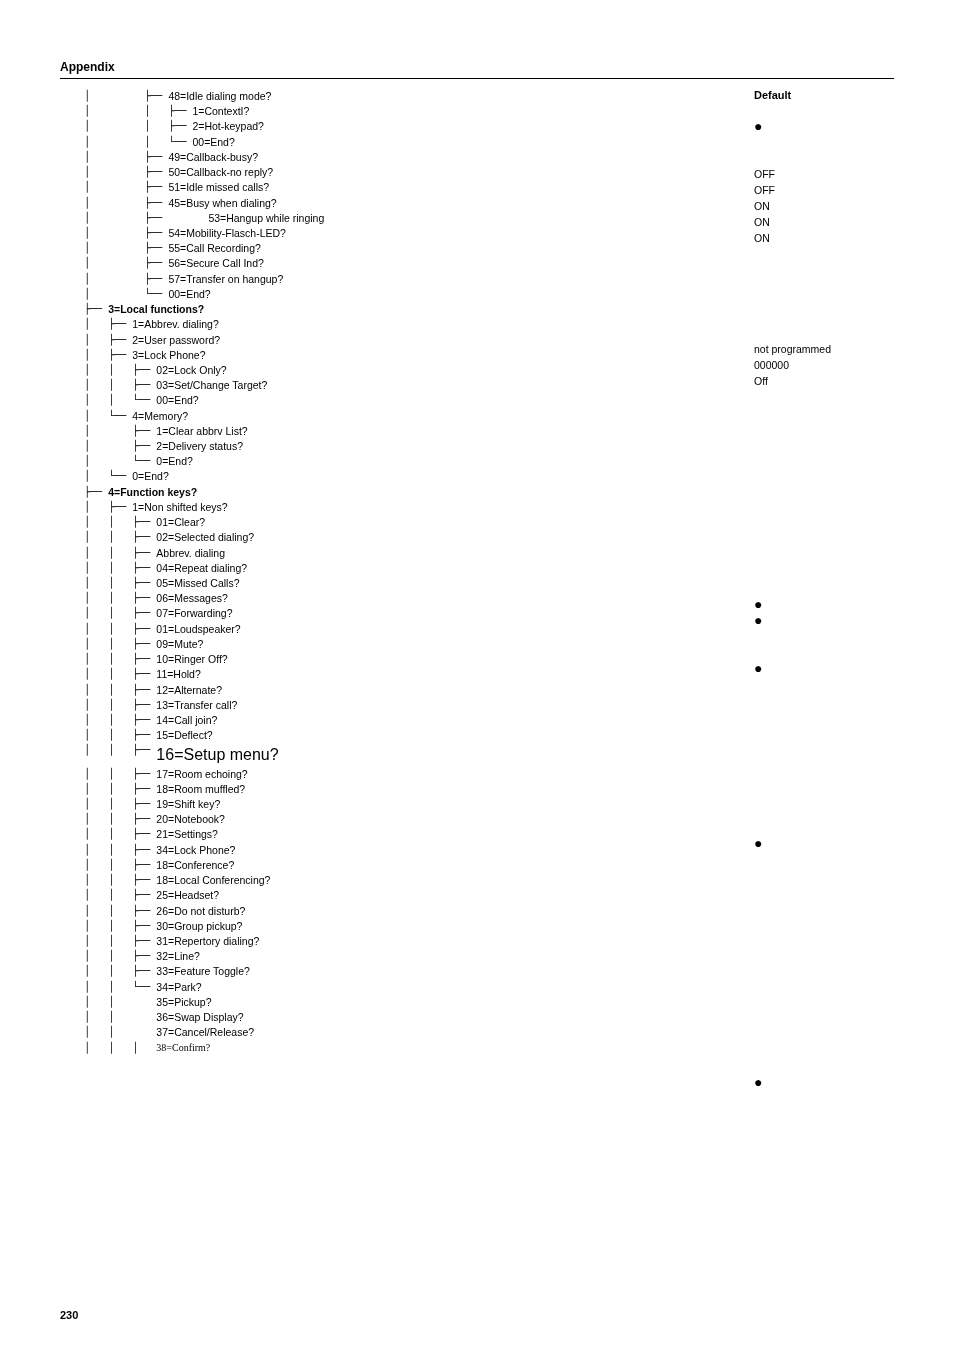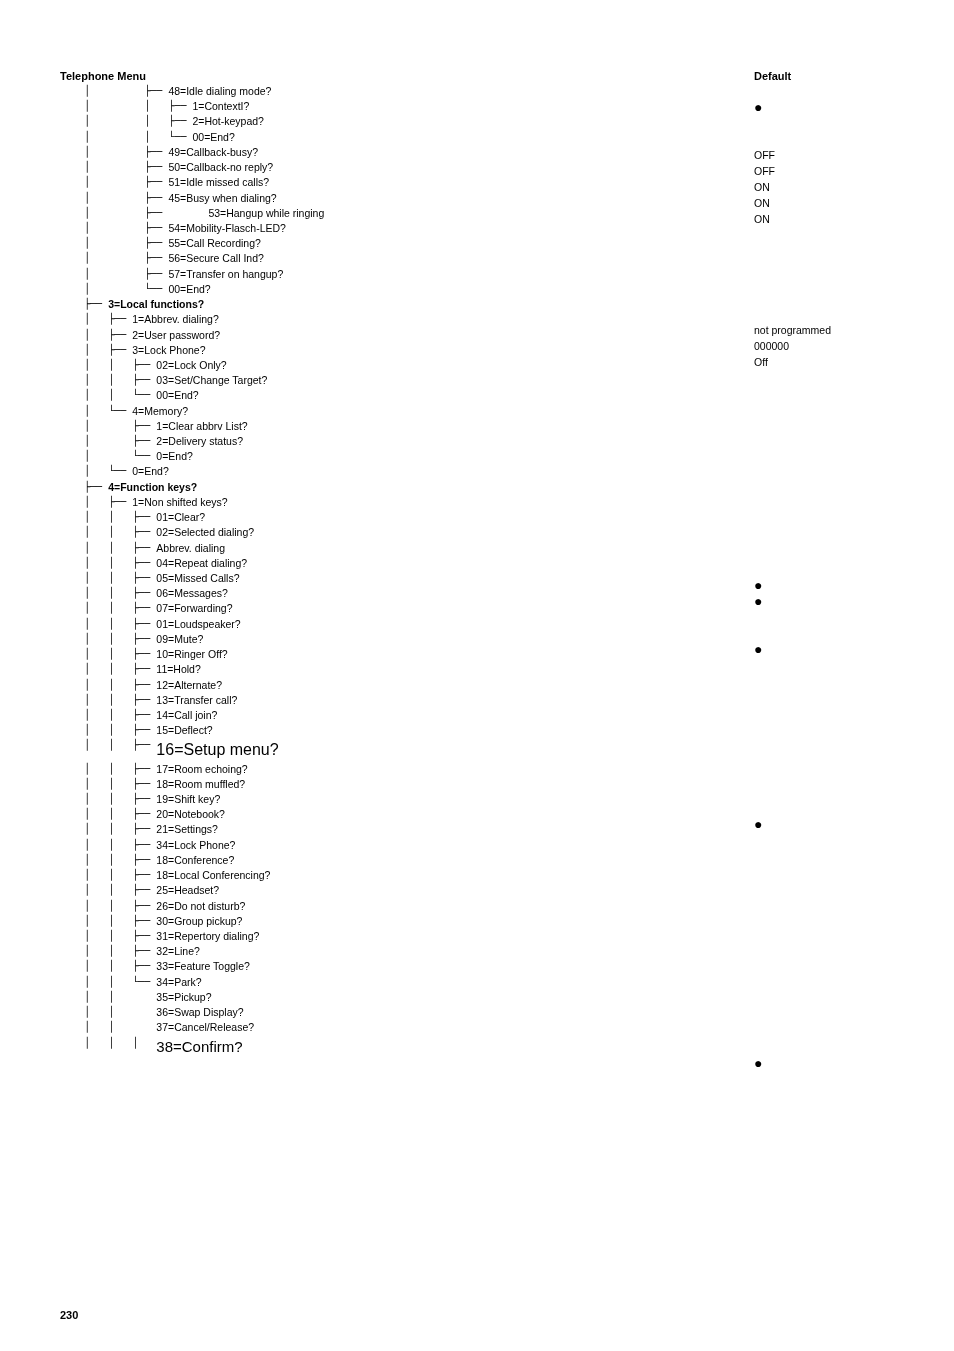--- a/index.html
+++ b/index.html
@@ -66,24 +66,26 @@
       bottom: 30px;
       left: 60px;
       font-weight: bold;
       font-size: 11px;
     }
   </style>
 </head>
 <body>
 
 <div class="page">
+  <div class="appendix-header">
+    <span>Appendix</span>
+  </div>
 
   <div class="content-area">
     <div class="tree-col">
-      <div class="tree-header">Telephone Menu</div>
       <div id="tree-container">
 
       <div class="tree-line">
             <span style="font-family: monospace; font-size: 10px; white-space: pre;">    │         ├── </span>
             <span style="font-family: Arial, sans-serif; font-size: 10.5px;">48=Idle dialing mode?</span>
           </div>
           <div class="tree-line">
             <span style="font-family: monospace; font-size: 10px; white-space: pre;">    │         │   ├── </span>
             <span style="font-family: Arial, sans-serif; font-size: 10.5px;">1=ContextI?</span>
           </div>
@@ -322,21 +324,21 @@
           <div class="tree-line">
             <span style="font-family: monospace; font-size: 10px; white-space: pre;">    │   │       </span>
             <span style="font-family: Arial, sans-serif; font-size: 10.5px;">36=Swap Display?</span>
           </div>
           <div class="tree-line">
             <span style="font-family: monospace; font-size: 10px; white-space: pre;">    │   │       </span>
             <span style="font-family: Arial, sans-serif; font-size: 10.5px;">37=Cancel/Release?</span>
           </div>
           <div class="tree-line">
             <span style="font-family: monospace; font-size: 10px; white-space: pre;">    │   │   │   </span>
-            <span style="font-family: Liberation Sans, sans-serif; font-size: 15px;">38=Confirm?</span>
+            <span style="font-family: Liberation Serif, serif; font-size: 10px;">38=Confirm?</span>
           </div>
         </div>
     </div>
     <div class="default-col">
       <div class="default-header">Default</div>
       <div id="defaults-container">
 
       <div class="dv-row">
             <span style="font-size: 10.5px; line-height: 1.45;"></span>
           </div>

